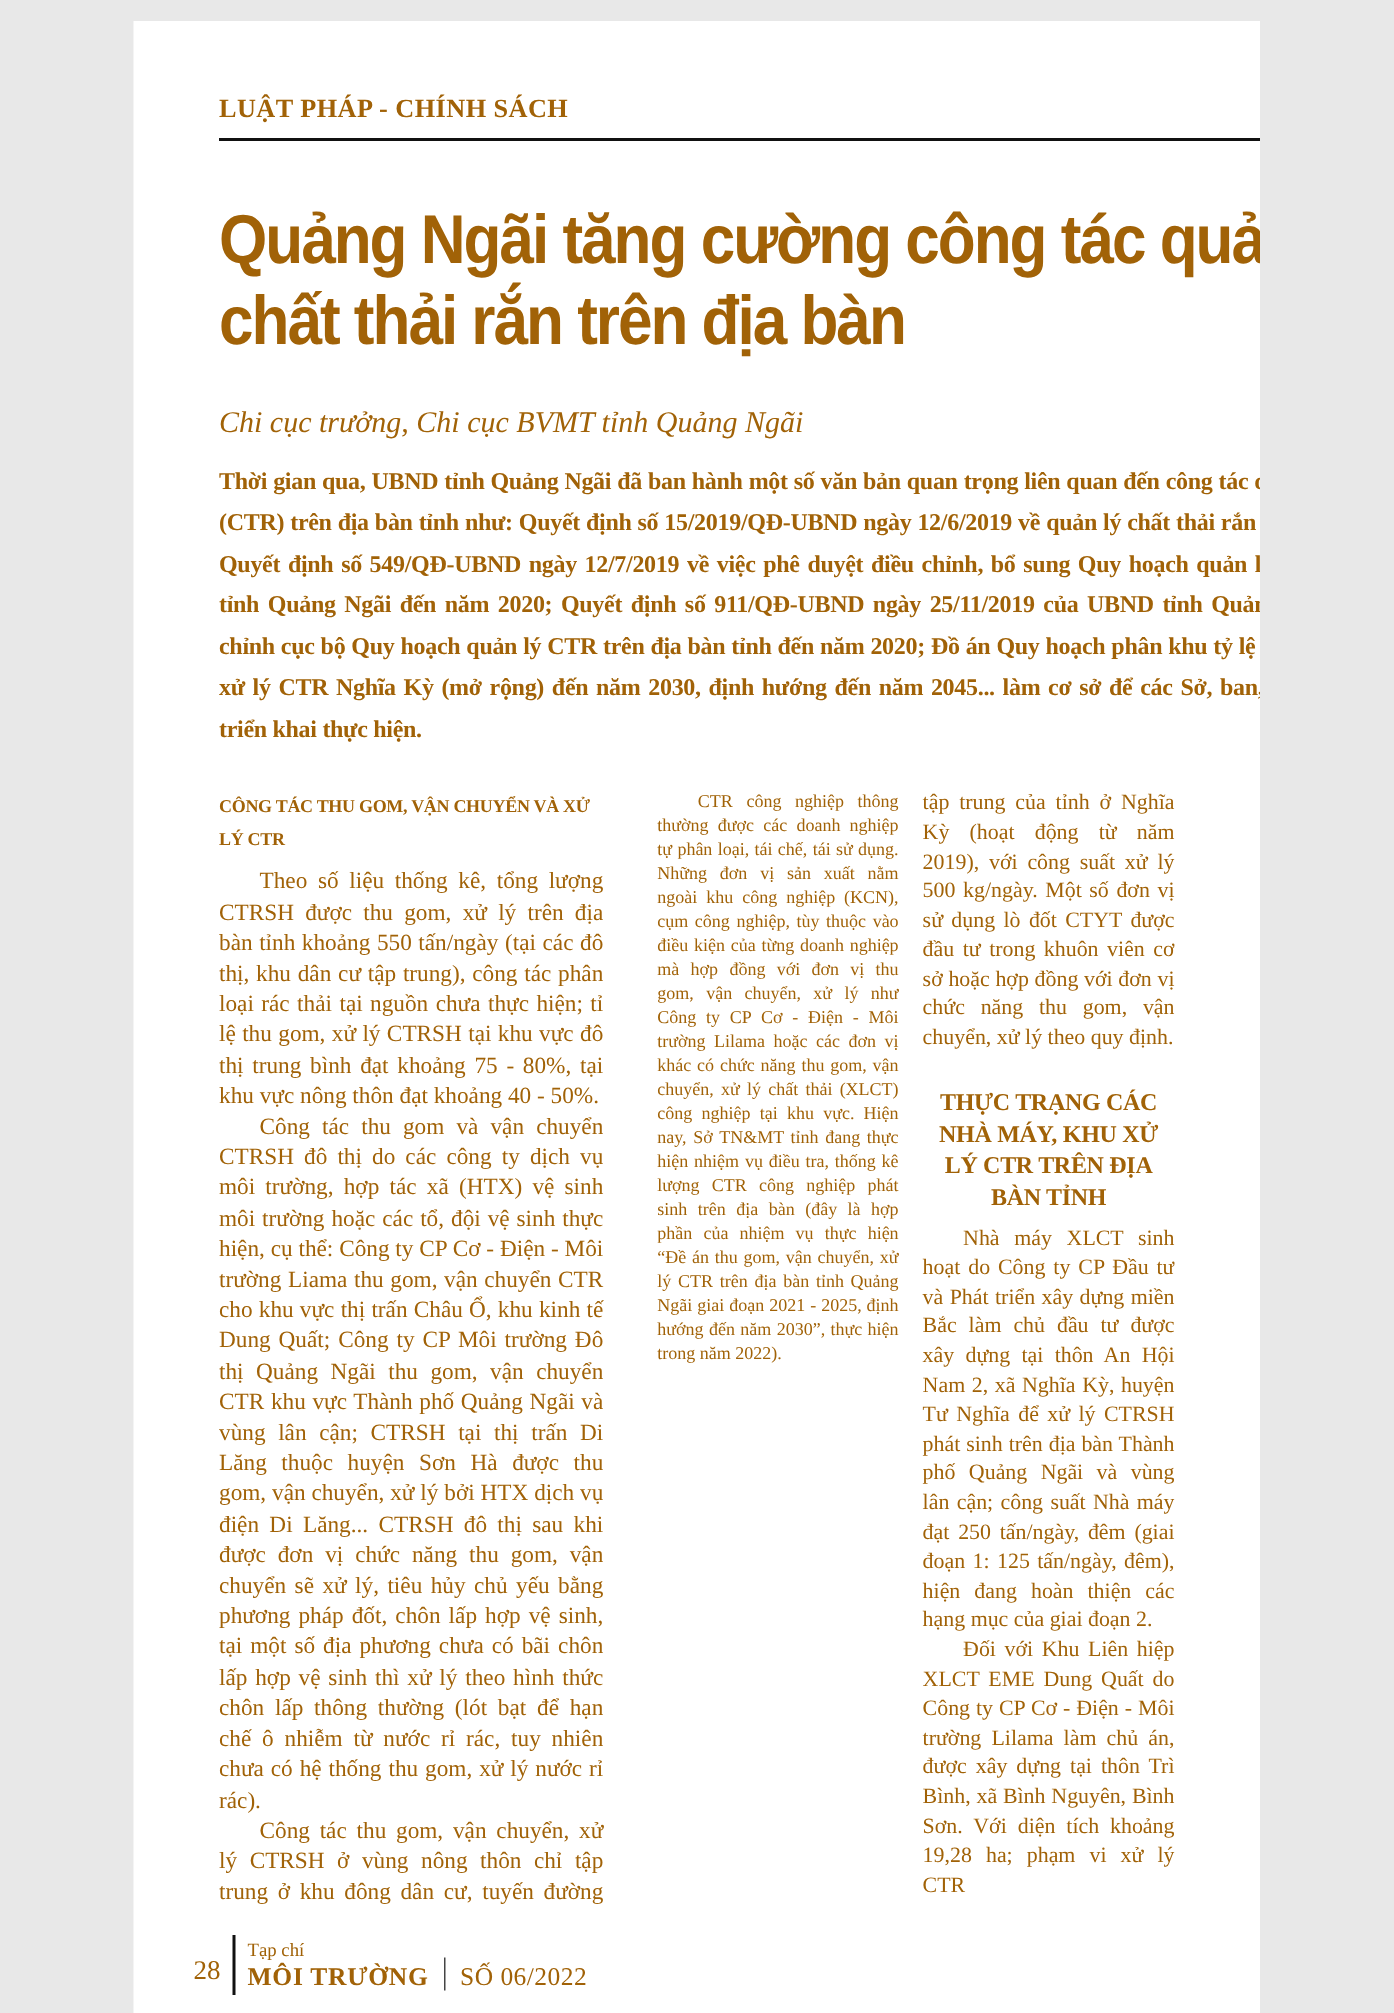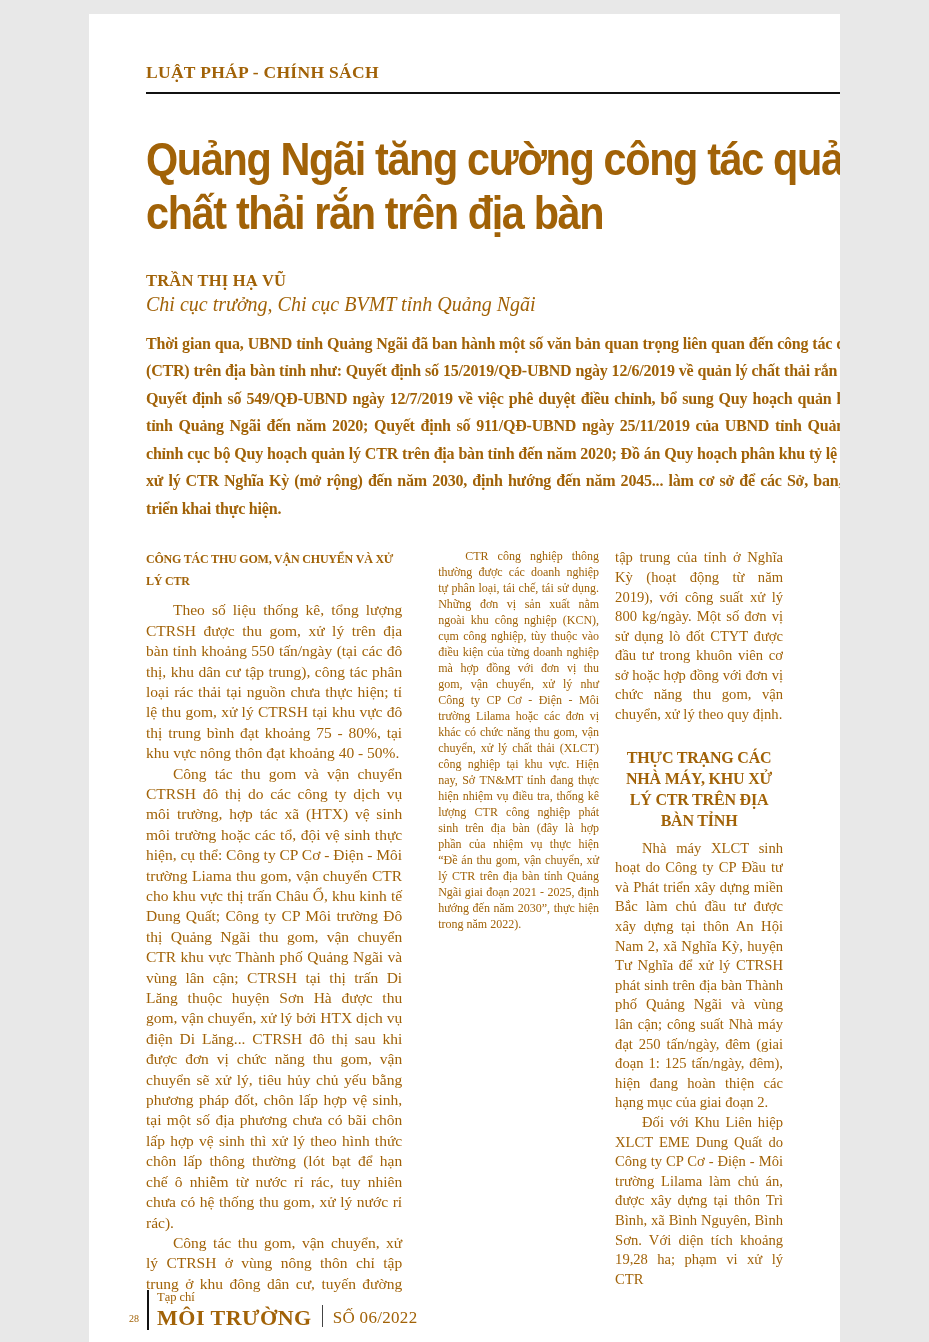--- a/index.html
+++ b/index.html
@@ -90,70 +90,69 @@
 
   
   .footer {
     position: absolute;
     left: 40px;
     bottom: 26px;
     display: flex;
     align-items: center;
     font-family: "Liberation Serif", serif;
   }
-  .page-number { font-size: 10px; margin-right: 8px; align-self: flex-end; padding-bottom: 6px; }
+  .page-number { font-size: 18px; margin-right: 8px; align-self: flex-end; padding-bottom: 6px; }
   .footer-rule {
     width: 2px; height: 40px;
     background: #111;
     margin-right: 8px;
   }
   .magazine-stack { line-height: 1; }
   .magazine-label { font-size: 12.5px; margin-bottom: 3px; }
-  .magazine-name { font-weight: bold; font-size: 22px; letter-spacing: 0.5px; text-align: center; }
+  .magazine-name { font-weight: bold; font-size: 17px; letter-spacing: 0.5px; text-align: center; }
   .issue-sep {
     width: 1px; height: 22px;
     background: #444;
     margin: 0 10px;
     align-self: flex-end;
     margin-bottom: 3px;
   }
   .issue { font-size: 17px; align-self: flex-end; padding-bottom: 2px; letter-spacing: 0.3px; }
 </style>
 </head>
 <body>
 
 <div class="page">
   <div class="inner">
 
     <div class="kicker">LUẬT PHÁP - CHÍNH SÁCH</div>
 
     <h1 class="title">Quảng Ngãi tăng cường công tác quản lý chất thải rắn trên địa bàn</h1>
 
     <div class="author">
-      <div class="author-name">TRẦN THỊ HẠ VŨ</div>
       <div class="author-role">Chi cục trưởng, Chi cục BVMT tỉnh Quảng Ngãi</div>
     </div>
 
     <div class="lead">Thời gian qua, UBND tỉnh Quảng Ngãi đã ban hành một số văn bản quan trọng liên quan đến công tác quản lý chất thải rắn (CTR) trên địa bàn tỉnh như: Quyết định số 15/2019/QĐ-UBND ngày 12/6/2019 về quản lý chất thải rắn sinh hoạt (CTRSH); Quyết định số 549/QĐ-UBND ngày 12/7/2019 về việc phê duyệt điều chỉnh, bổ sung Quy hoạch quản lý CTR trên địa bàn tỉnh Quảng Ngãi đến năm 2020; Quyết định số 911/QĐ-UBND ngày 25/11/2019 của UBND tỉnh Quảng Ngãi về việc điều chỉnh cục bộ Quy hoạch quản lý CTR trên địa bàn tỉnh đến năm 2020; Đồ án Quy hoạch phân khu tỷ lệ 1/2000 Khu liên hợp xử lý CTR Nghĩa Kỳ (mở rộng) đến năm 2030, định hướng đến năm 2045... làm cơ sở để các Sở, ban, ngành, địa phương triển khai thực hiện.</div>
 
     <div class="columns">
 
       <div class="col col-1">
         <h2 class="section-heading">CÔNG TÁC THU GOM, VẬN CHUYỂN VÀ XỬ LÝ CTR</h2>
         <p>Theo số liệu thống kê, tổng lượng CTRSH được thu gom, xử lý trên địa bàn tỉnh khoảng 550 tấn/ngày (tại các đô thị, khu dân cư tập trung), công tác phân loại rác thải tại nguồn chưa thực hiện; tỉ lệ thu gom, xử lý CTRSH tại khu vực đô thị trung bình đạt khoảng 75 - 80%, tại khu vực nông thôn đạt khoảng 40 - 50%.</p>
         <p>Công tác thu gom và vận chuyển CTRSH đô thị do các công ty dịch vụ môi trường, hợp tác xã (HTX) vệ sinh môi trường hoặc các tổ, đội vệ sinh thực hiện, cụ thể: Công ty CP Cơ - Điện - Môi trường Liama thu gom, vận chuyển CTR cho khu vực thị trấn Châu Ổ, khu kinh tế Dung Quất; Công ty CP Môi trường Đô thị Quảng Ngãi thu gom, vận chuyển CTR khu vực Thành phố Quảng Ngãi và vùng lân cận; CTRSH tại thị trấn Di Lăng thuộc huyện Sơn Hà được thu gom, vận chuyển, xử lý bởi HTX dịch vụ điện Di Lăng... CTRSH đô thị sau khi được đơn vị chức năng thu gom, vận chuyển sẽ xử lý, tiêu hủy chủ yếu bằng phương pháp đốt, chôn lấp hợp vệ sinh, tại một số địa phương chưa có bãi chôn lấp hợp vệ sinh thì xử lý theo hình thức chôn lấp thông thường (lót bạt để hạn chế ô nhiễm từ nước rỉ rác, tuy nhiên chưa có hệ thống thu gom, xử lý nước rỉ rác).</p>
         <p>Công tác thu gom, vận chuyển, xử lý CTRSH ở vùng nông thôn chỉ tập trung ở khu đông dân cư, tuyến đường lớn, bởi các đội, tổ vệ sinh thuộc các HTX. Khu vực nông thôn thuộc vùng sâu, vùng xa, người dân tự thu gom, xử lý bằng cách tự đốt hoặc đào hố để chôn lấp.</p>
       </div>
 
       <div class="col col-2">
         <p>CTR công nghiệp thông thường được các doanh nghiệp tự phân loại, tái chế, tái sử dụng. Những đơn vị sản xuất nằm ngoài khu công nghiệp (KCN), cụm công nghiệp, tùy thuộc vào điều kiện của từng doanh nghiệp mà hợp đồng với đơn vị thu gom, vận chuyển, xử lý như Công ty CP Cơ - Điện - Môi trường Lilama hoặc các đơn vị khác có chức năng thu gom, vận chuyển, xử lý chất thải (XLCT) công nghiệp tại khu vực. Hiện nay, Sở TN&amp;MT tỉnh đang thực hiện nhiệm vụ điều tra, thống kê lượng CTR công nghiệp phát sinh trên địa bàn (đây là hợp phần của nhiệm vụ thực hiện “Đề án thu gom, vận chuyển, xử lý CTR trên địa bàn tỉnh Quảng Ngãi giai đoạn 2021 - 2025, định hướng đến năm 2030”, thực hiện trong năm 2022).</p>
       </div>
 
       <div class="col col-3">
-        <p style="text-indent:0">tập trung của tỉnh ở Nghĩa Kỳ (hoạt động từ năm 2019), với công suất xử lý 800 kg/ngày. Một số đơn vị sử dụng lò đốt CTYT được đầu tư trong khuôn viên cơ sở hoặc hợp đồng với đơn vị chức năng thu gom, vận chuyển, xử lý theo quy định.</p>
+        <p style="text-indent:0">tập trung của tỉnh ở Nghĩa Kỳ (hoạt động từ năm 2019), với công suất xử lý 500 kg/ngày. Một số đơn vị sử dụng lò đốt CTYT được đầu tư trong khuôn viên cơ sở hoặc hợp đồng với đơn vị chức năng thu gom, vận chuyển, xử lý theo quy định.</p>
         <h2 class="section-heading inline">THỰC TRẠNG CÁC NHÀ MÁY, KHU XỬ LÝ CTR TRÊN ĐỊA BÀN TỈNH</h2>
         <p>Nhà máy XLCT sinh hoạt do Công ty CP Đầu tư và Phát triển xây dựng miền Bắc làm chủ đầu tư được xây dựng tại thôn An Hội Nam 2, xã Nghĩa Kỳ, huyện Tư Nghĩa để xử lý CTRSH phát sinh trên địa bàn Thành phố Quảng Ngãi và vùng lân cận; công suất Nhà máy đạt 250 tấn/ngày, đêm (giai đoạn 1: 125 tấn/ngày, đêm), hiện đang hoàn thiện các hạng mục của giai đoạn 2.</p>
         <p>Đối với Khu Liên hiệp XLCT EME Dung Quất do Công ty CP Cơ - Điện - Môi trường Lilama làm chủ án, được xây dựng tại thôn Trì Bình, xã Bình Nguyên, Bình Sơn. Với diện tích khoảng 19,28 ha; phạm vi xử lý CTR</p>
       </div>
 
     </div>
   </div>
 
   <div class="footer">
     <span class="page-number">28</span>

